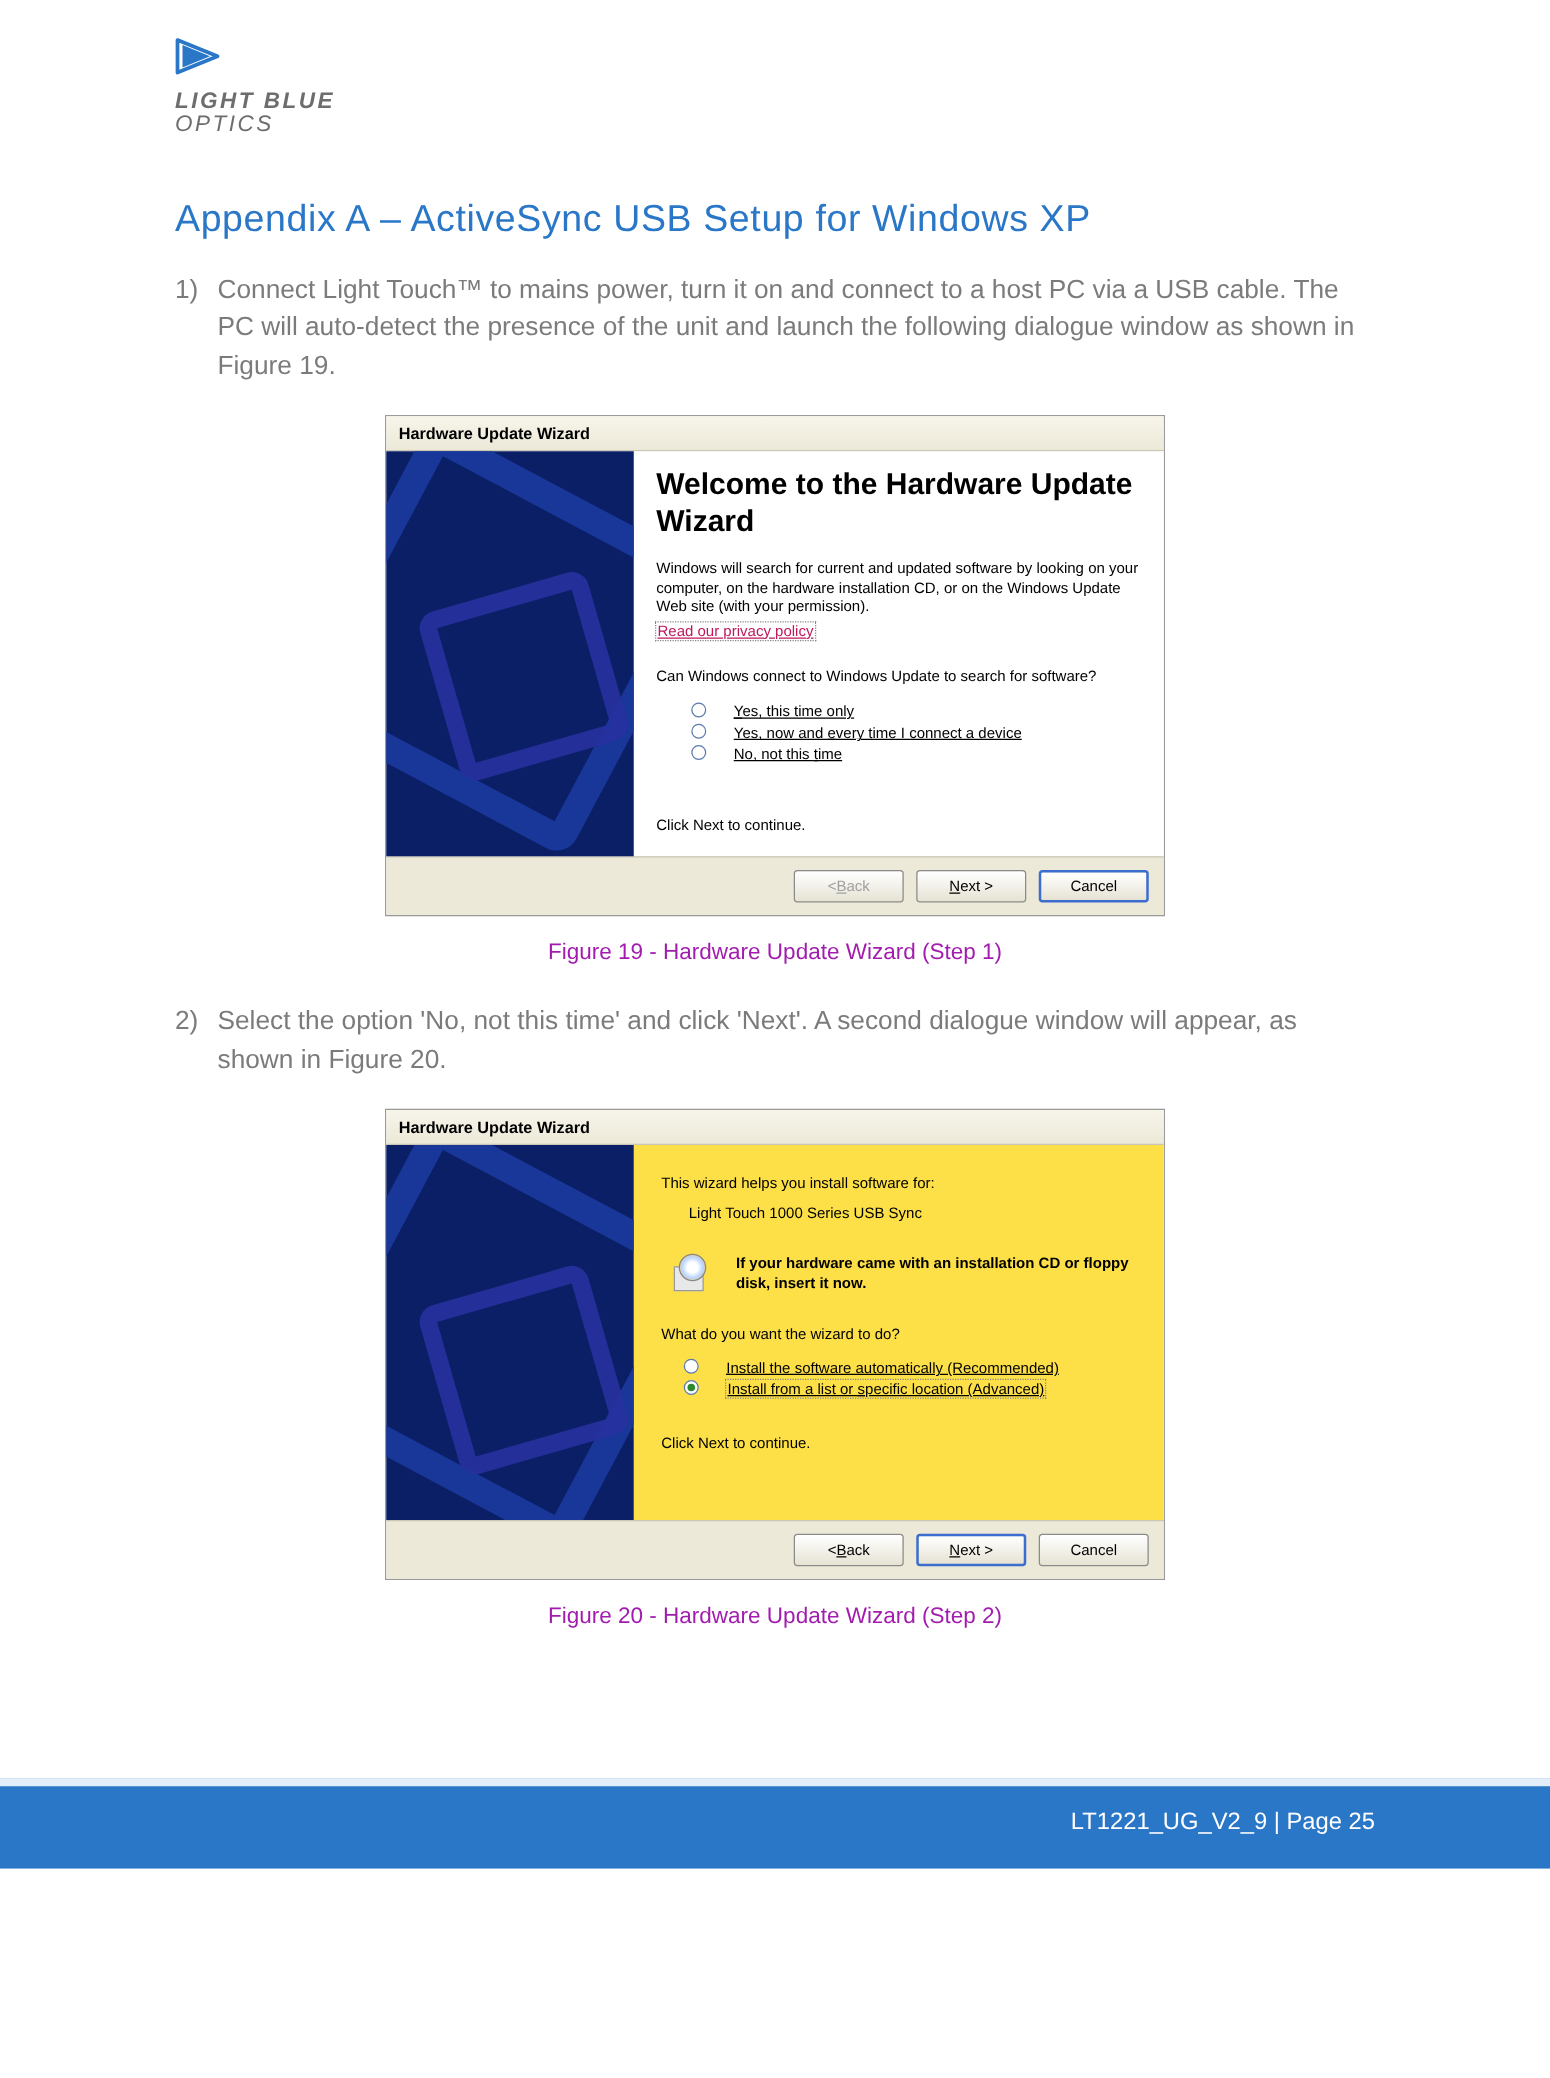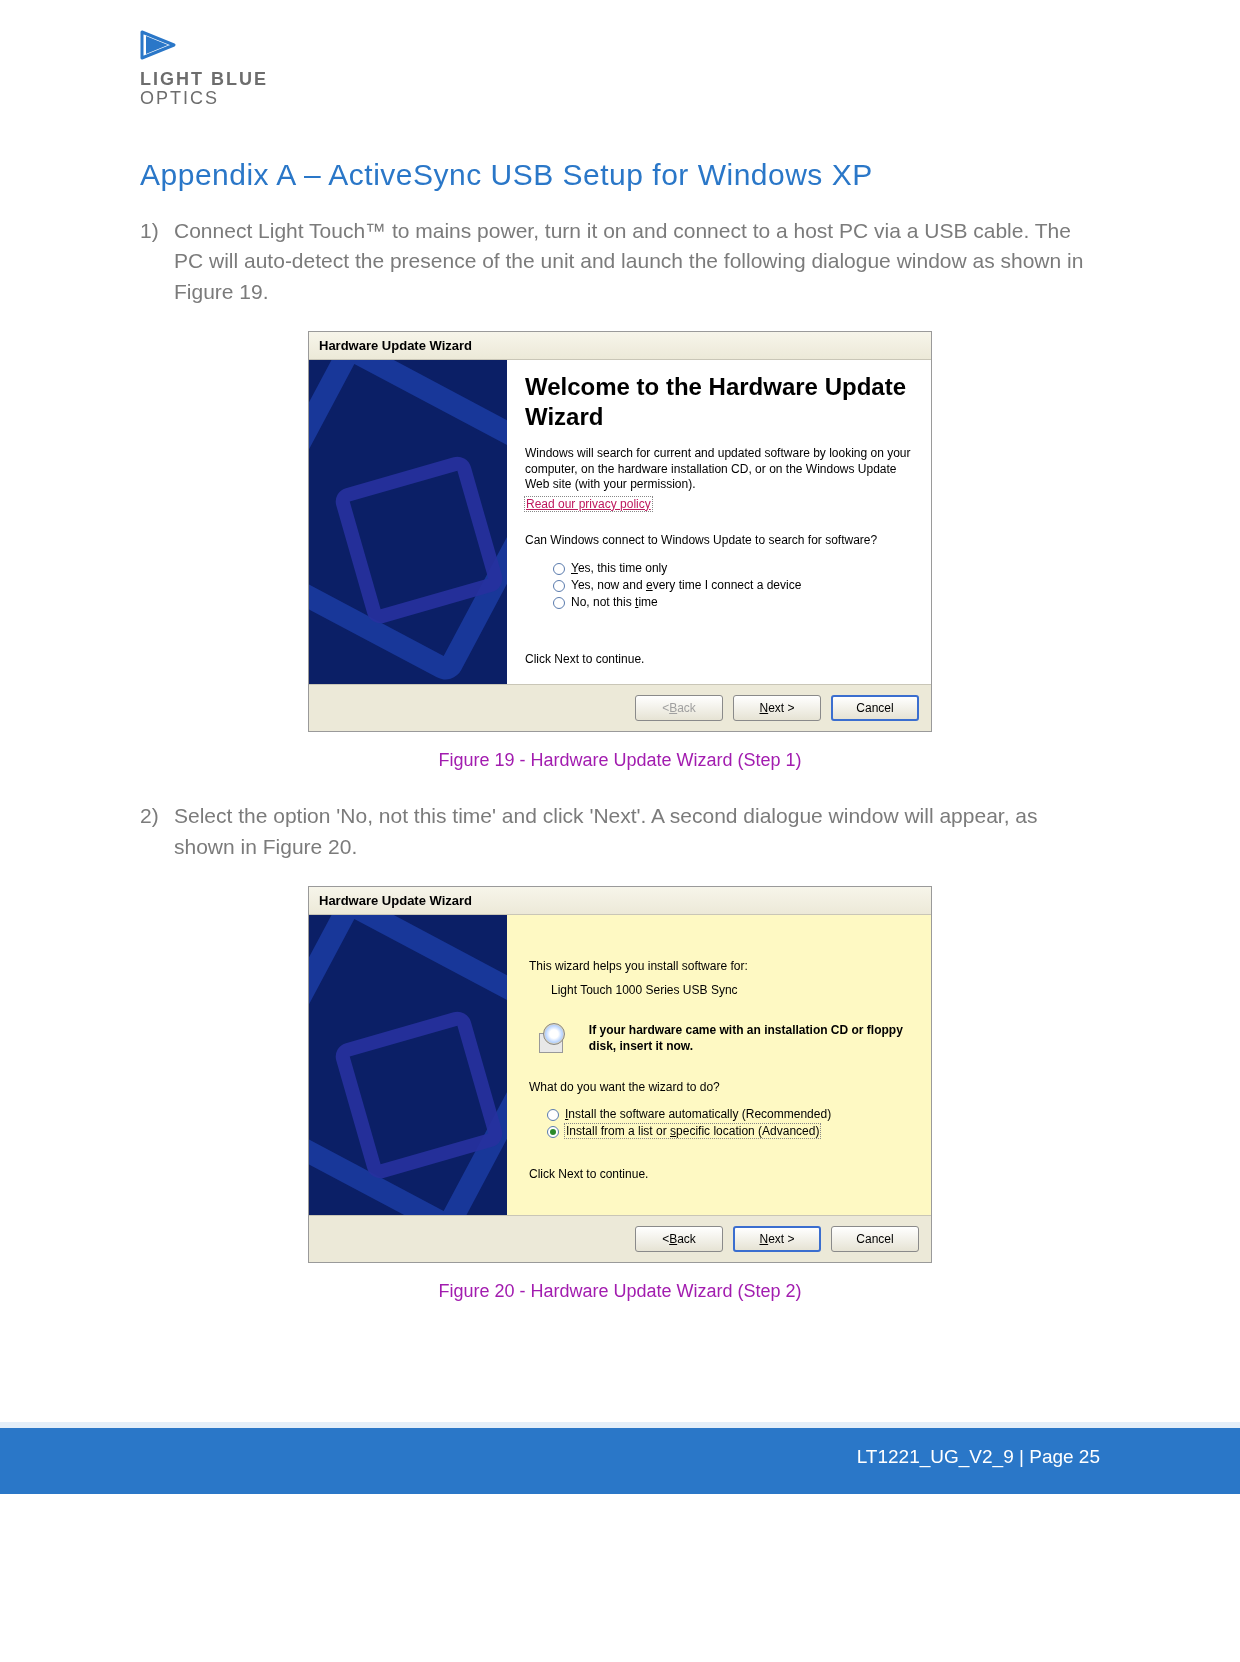--- a/index.html
+++ b/index.html
@@ -3,21 +3,21 @@
 <meta charset="utf-8">
 <style>
   * { box-sizing: border-box; margin: 0; padding: 0; }
   body {
     width: 1240px;
     font-family: Arial, Helvetica, sans-serif;
     background: #fff;
     position: relative;
   }
   .page { padding: 30px 140px 0 140px; }
-  .logo-block { margin-bottom: 50px; }
+  .logo-block { margin-bottom: 50px; font-style: italic; }
   .logo-tri {
     display: inline-block;
     position: relative;
     width: 40px; height: 30px;
   }
   .logo-tri svg { display:block; }
   .logo-text {
     font-size: 18px; letter-spacing: 2px; color: #6d6d6d;
     font-weight: 700; line-height: 1.05; margin-top: 6px;
   }
@@ -85,22 +85,22 @@
   .dlg-main { flex: 1; padding: 12px 18px 12px 18px; }
   .dlg-h {
     font-size: 24px; font-weight: 700;
     margin-bottom: 14px; line-height: 1.25;
   }
   .dlg-p { font-size: 12px; margin-bottom: 4px; line-height: 1.3; }
   .dlg-link { color: #be185d; text-decoration: underline; font-size: 12px; }
   .dlg-link.boxed { outline: 1px dotted #888; padding: 0 1px; }
   .dlg-gap { height: 22px; }
   .dlg-radio-row {
-    display: flex; align-items: flex-end; gap: 6px;
-    margin: 3px 0 3px 28px; font-size: 12px;
+    display: flex; align-items: flex-start; gap: 22px;
+    margin: 3px 0 3px 28px; font-size: 12px; text-decoration: underline;
   }
   .dlg-radio-row .dot {
     width: 12px; height: 12px; border: 1px solid #5a7bad; border-radius: 50%;
     display: inline-flex; align-items: center; justify-content: center; background:#fff;
   }
   .dlg-radio-row .dot.on::after {
     content:""; width:6px; height:6px; background:#2a8a2a; border-radius:50%;
   }
   .dlg-radio-row .txt.sel { outline: 1px dotted #888; padding: 0 1px; }
   .dlg-radio-row .u { text-decoration: underline; }
@@ -117,21 +117,21 @@
     display: inline-flex; align-items: center; justify-content: center;
     text-align:center;
   }
   .xp-btn.disabled { color: #a0a0a0; }
   .xp-btn.default { border: 2px solid #3b6ecf; }
   .xp-btn .u { text-decoration: underline; }
   .caption {
     text-align: center; color: #a21caf; font-size: 18px;
     margin: 10px 0 30px 0;
   }
-  .install-body { background:#fef9c3; padding: 40px 22px 12px 22px; }
+  .install-body { background:#fde047; padding: 19px 22px 12px 22px; }
   .install-body .line { margin: 4px 0; }
   .install-body .indent { margin-left: 22px; }
   .install-body .cd-block {
     display: flex; gap: 24px; align-items: flex-start;
     margin: 26px 0 26px 10px;
   }
   .cd-icon {
     width: 34px; height: 30px; position: relative;
   }
   .cd-icon .box {

